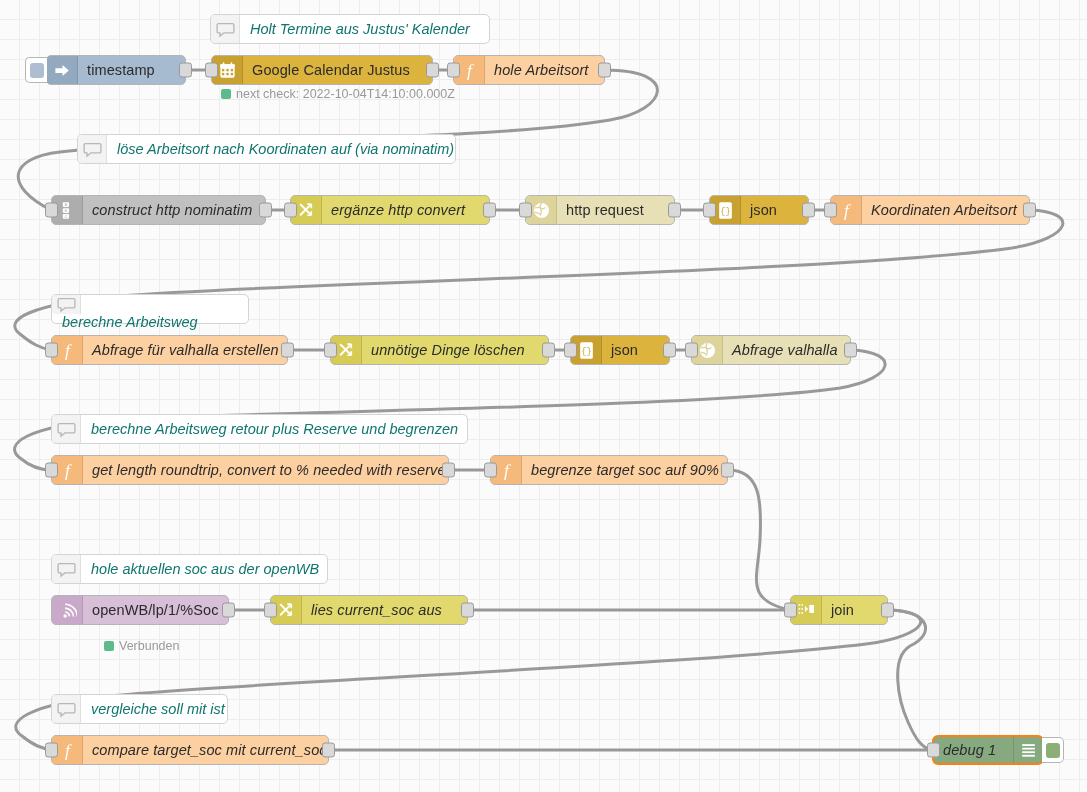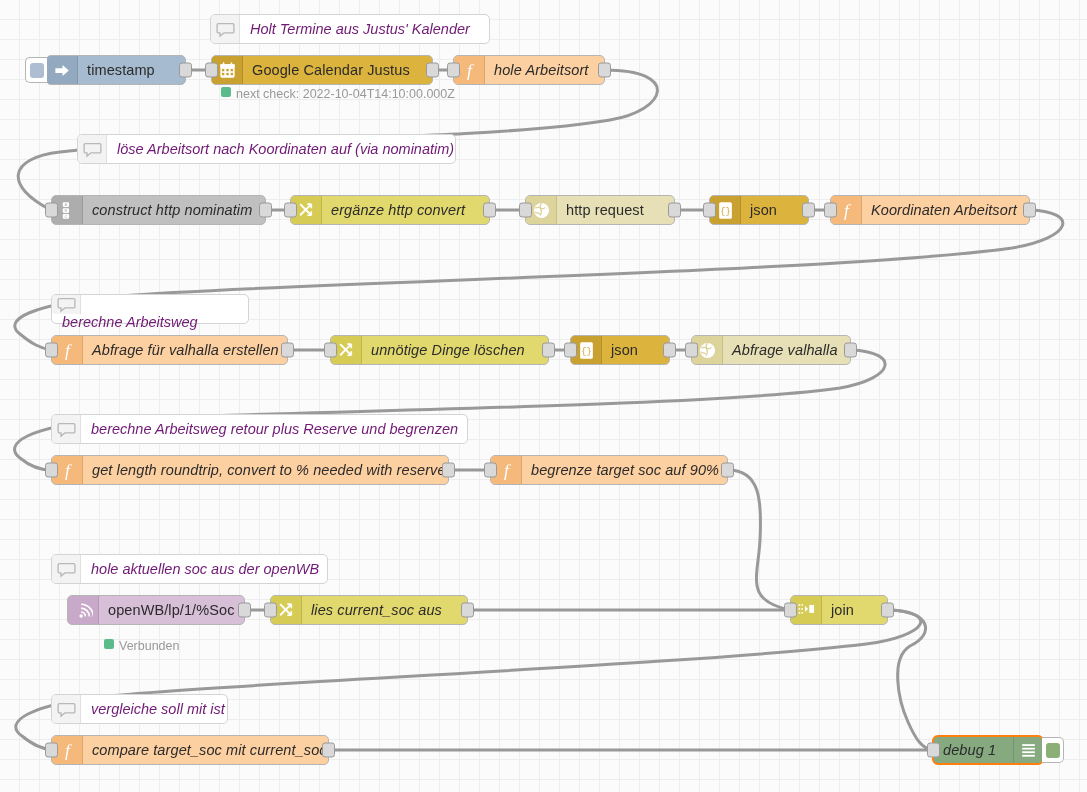--- a/index.html
+++ b/index.html
@@ -85,21 +85,21 @@
   }
   .port.in  { left: -7px; }
   .port.out { right: -7px; }
 
   
   .status {
     position: absolute;
     top: 32px;
     left: 0;
     display: flex;
-    align-items: flex-start;
+    align-items: center;
     gap: 5px;
     font-size: 12.5px;
     color: #999999;
     white-space: nowrap;
   }
   .status .dot {
     width: 10px;
     height: 10px;
     border-radius: 2px;
     background: #5bbb8a;
@@ -127,21 +127,21 @@
     align-items: center;
     justify-content: center;
   }
   .comment .label {
     flex: 1;
     display: flex;
     align-items: center;
     padding: 0 10px;
     font-size: 14.5px;
     font-style: italic;
-    color: #701a75;
+    color: #0f766e;
     white-space: nowrap;
   }
 
   
   .inject-btn {
     position: absolute;
     left: -22px;
     top: 50%;
     transform: translateY(-50%);
     width: 22px;
@@ -443,21 +443,21 @@
       <div class="node" style="left: 490px; top: 455px; width: 238px; background: rgb(253, 208, 162);">
         <div class="icon-box" style="background: rgb(245, 185, 124);">
           <svg class="gi" width="19" height="19" viewBox="0 0 24 24">
             <text x="12" y="19" font-family="Liberation Serif, serif" font-size="22" font-style="italic" text-anchor="middle" fill="#ffffff">f</text>
           </svg>
         </div>
         <div class="label italic">begrenze target soc auf 90%</div>
         <div class="port in"></div>
         <div class="port out"></div>
       </div>
-      <div class="node" style="left: 67px; top: 595px; width: 178px; background: rgb(216, 191, 216);">
+      <div class="node" style="left: 51px; top: 595px; width: 178px; background: rgb(216, 191, 216);">
         <div class="icon-box" style="background: rgb(201, 169, 201);">
           <svg class="gi" width="19" height="19" viewBox="0 0 24 24">
             <circle cx="9" cy="19" r="2.2" fill="#ffffff"></circle>
             <path d="M9 14 a6 6 0 0 1 5.5 5.5 M9 9 a11 11 0 0 1 10.5 10.5 M9 4 a16 16 0 0 1 15.5 15.5" stroke="#ffffff" stroke-width="2" fill="none"></path>
           </svg>
         </div>
         <div class="label">openWB/lp/1/%Soc</div>
         <div class="port out"></div>
       </div>
       <div class="status" style="position: absolute; left: 61px; top: 639px; margin-left: 43px;">

